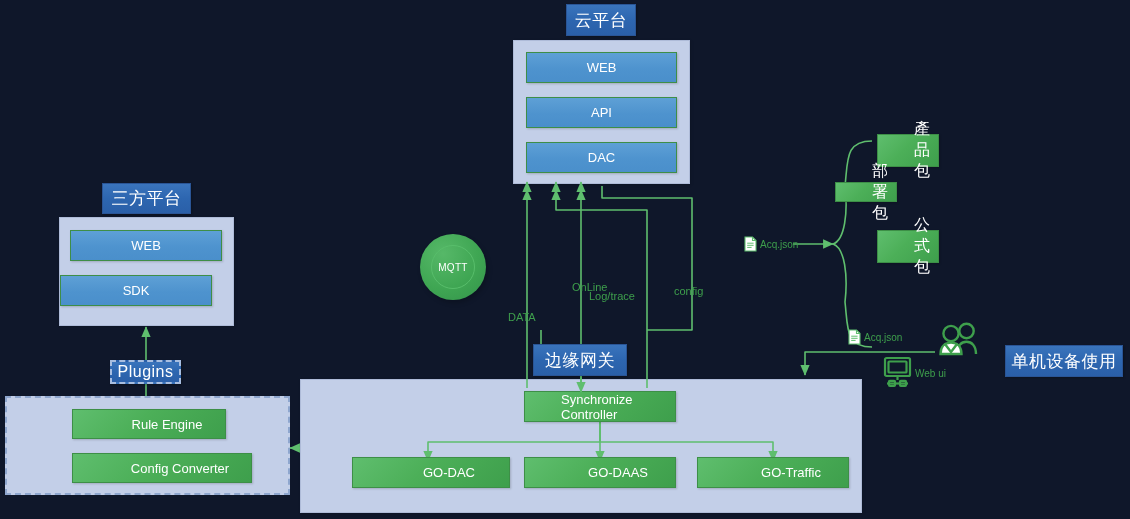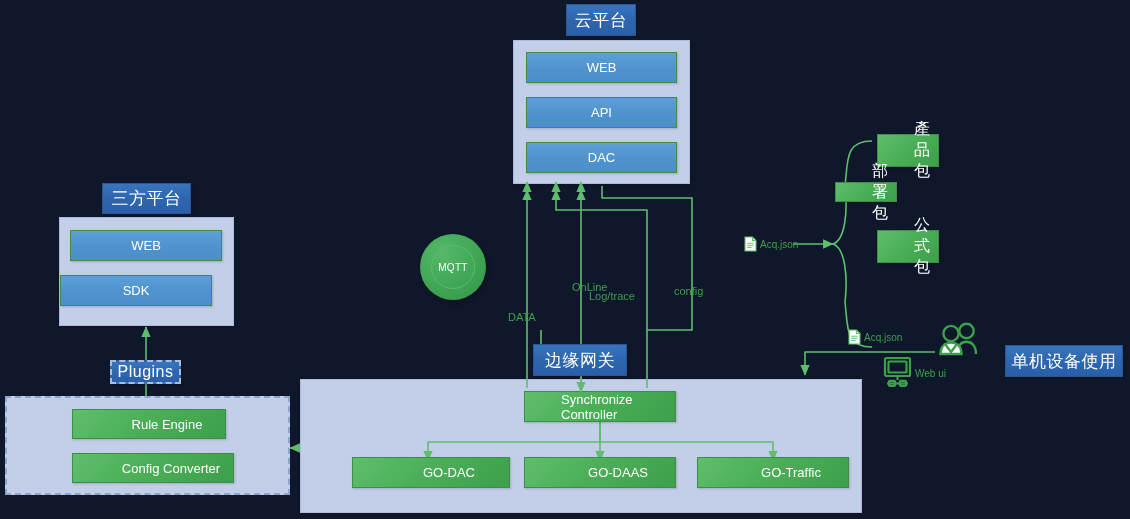--- a/index.html
+++ b/index.html
@@ -198,21 +198,21 @@
 
   <div class="abs badge latin dashed-edge" style="left:110px; top:360px; width:71px; height:24px;">
     <span>Plugins</span>
   </div>
 
   <div class="abs panel dashed" style="left:5px; top:396px; width:285px; height:99px;"></div>
 
   <div class="abs greenbox" style="left:72px; top:409px; width:154px; height:30px;">
     <span>Rule Engine</span>
   </div>
-  <div class="abs greenbox" style="left:72px; top:453px; width:162px; height:30px;">
+  <div class="abs greenbox" style="left:72px; top:453px; width:180px; height:30px;">
     <span>Config Converter</span>
   </div>
 
   <div class="abs mqtt-wrap" style="left:420px; top:234px;">
     <div class="mqtt-inner">
       <span>MQTT</span>
     </div>
   </div>
 
   <div class="abs wire-label" style="left:508px; top:311px;">

